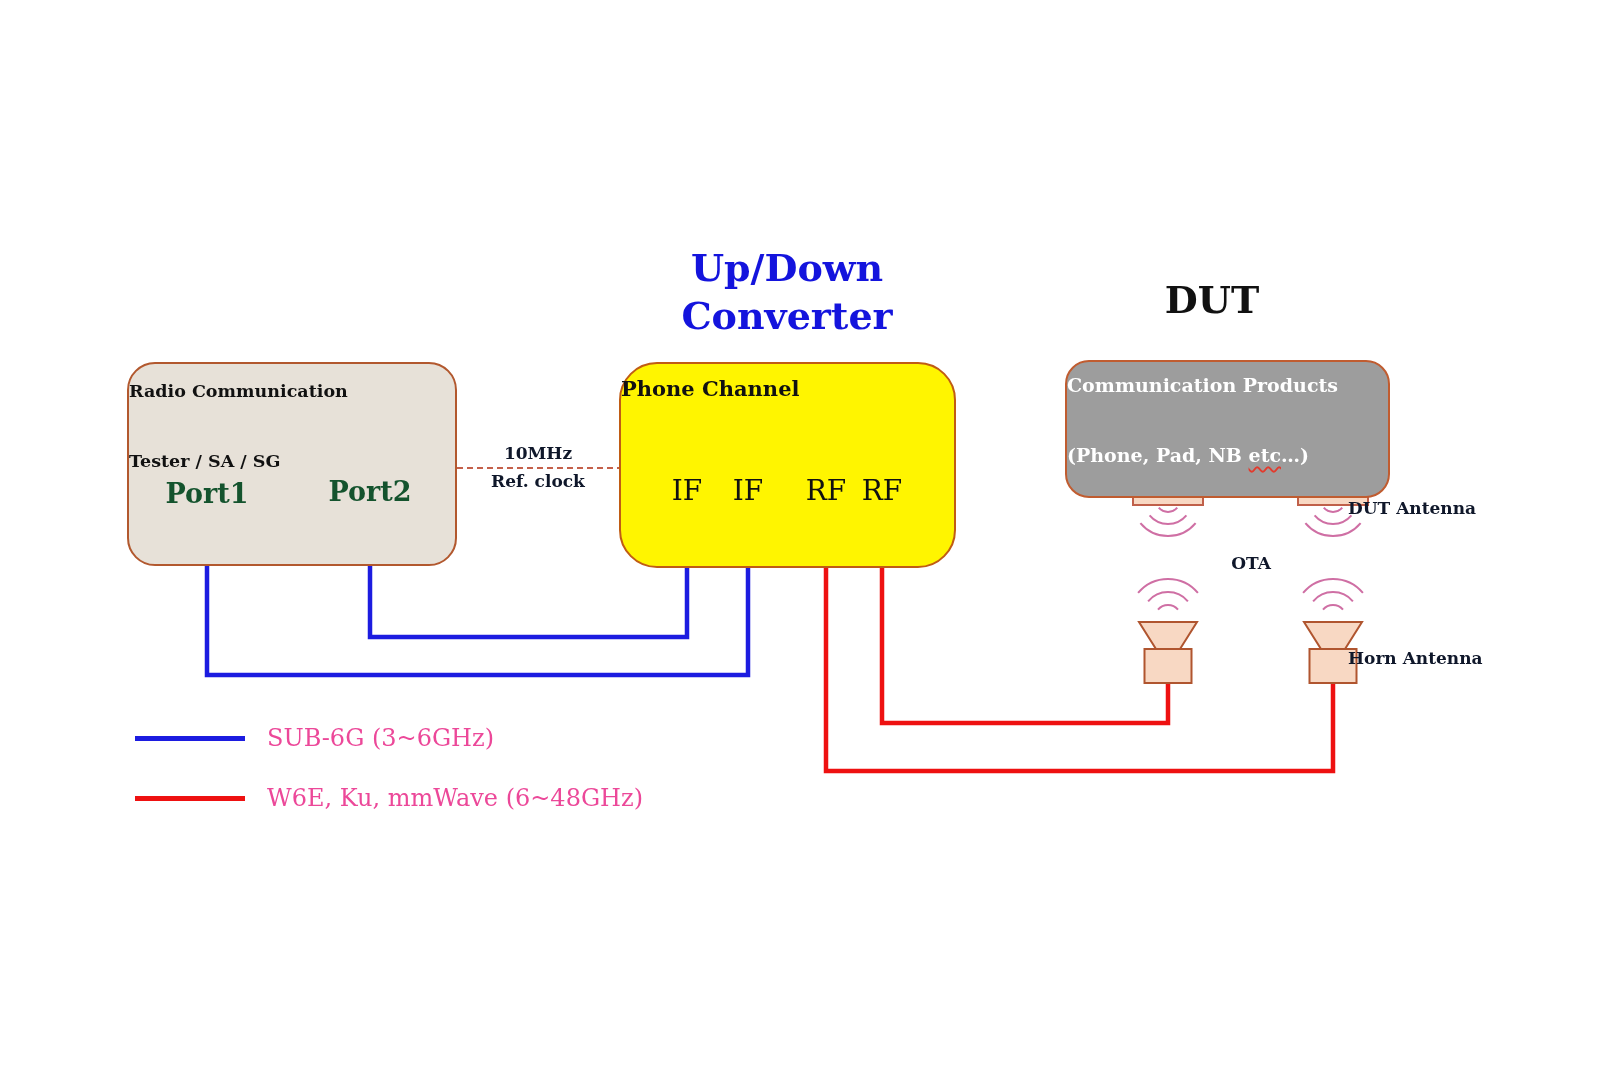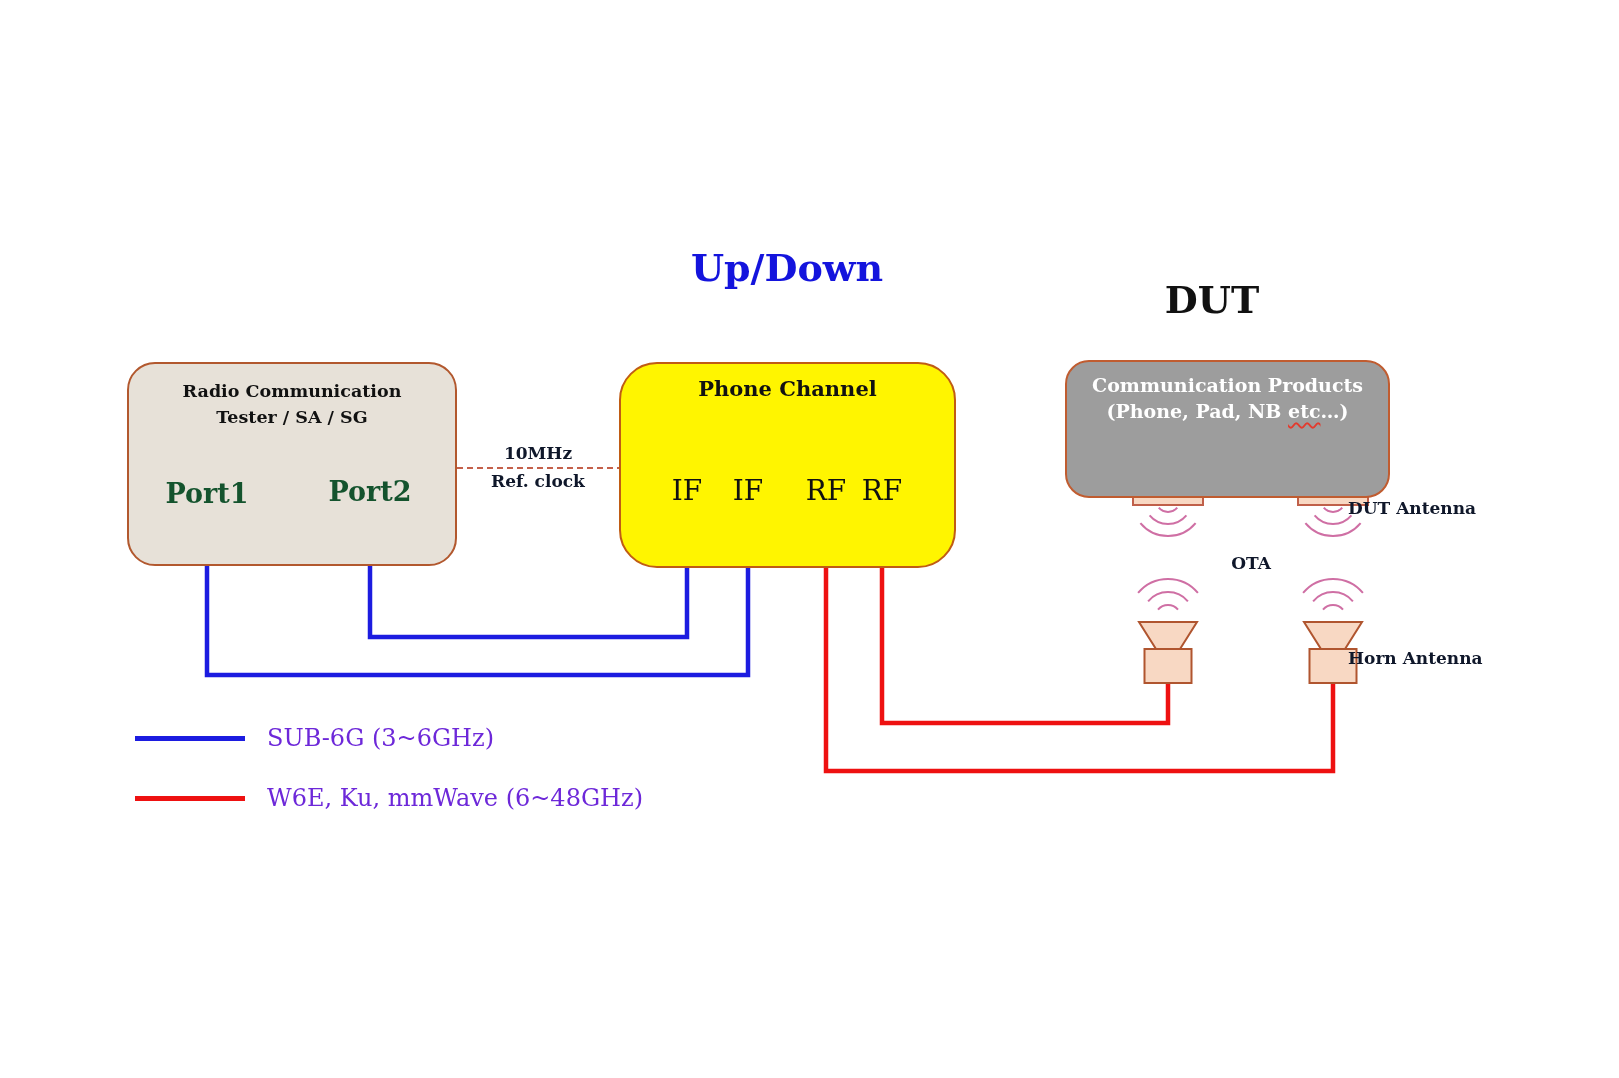--- a/index.html
+++ b/index.html
@@ -4,36 +4,36 @@
 <style>
   html,body{margin:0;padding:0;background:#ffffff;}
   .stage{
     position:relative;width:1619px;height:1078px;background:#ffffff;overflow:hidden;
     font-family:"DejaVu Serif","Liberation Serif",serif;
   }
   .abs{position:absolute;}
   .ctr{transform:translateX(-50%);text-align:center;}
   .title{font-size:38px;line-height:48px;font-weight:bold;color:#111111;white-space:nowrap;}
   .title.blue{color:#1414dd;}
-  .devbox{position:absolute;box-sizing:border-box;display:flex;flex-direction:column;align-items:center;}
+  .devbox{position:absolute;box-sizing:border-box;display:flex;flex-direction:column;align-items:flex-start;gap:44px;}
   .tester-box{left:127px;top:362px;width:330px;height:204px;background:#e7e1d8;border:2px solid #b2582e;border-radius:28px;padding-top:14px;}
   .tester-box .ln{font-size:17.5px;font-weight:bold;color:#111111;line-height:26px;}
   .conv-box{left:619px;top:362px;width:337px;height:206px;background:#fff500;border:2px solid #c05c14;border-radius:38px;padding-top:12px;}
   .conv-box .ln{font-size:21px;font-weight:bold;color:#111111;}
   .dut-box{left:1050px;top:360px;width:325px;height:138px;background:#9d9d9d;border:2px solid #c05c30;border-radius:24px;padding-top:10px;margin-left:15px;}
   .dut-box .ln{font-size:19px;font-weight:bold;color:#ffffff;line-height:26px;white-space:nowrap;}
   .portlbl{font-size:27px;font-weight:bold;color:#14532d;white-space:nowrap;}
   .iflbl{font-size:28px;font-weight:normal;color:#111111;white-space:nowrap;}
   .smalllbl{font-size:17px;font-weight:bold;color:#0f172a;white-space:nowrap;}
   .wavy{text-decoration-line:underline;text-decoration-style:wavy;text-decoration-color:#e23b2e;text-decoration-thickness:2px;text-underline-offset:4px;}
   .legend-row{position:absolute;display:flex;align-items:center;}
   .legend-swatch{width:110px;height:5px;}
   .legend-swatch.blue{background:#1c1ce0;}
   .legend-swatch.red{background:#ee1111;}
-  .legend-text{margin-left:22px;font-size:24px;font-weight:normal;color:#6d28d9;white-space:nowrap;}
+  .legend-text{margin-left:22px;font-size:24px;font-weight:normal;color:#ec4899;white-space:nowrap;}
   svg{position:absolute;left:0;top:0;}
 </style>
 </head>
 <body>
 
 <div class="stage">
 
   <svg width="1619" height="1078" viewBox="0 0 1619 1078">
 
     <path d="M457,468 L619,468" stroke="#c4604a" stroke-width="2" stroke-dasharray="6 4" fill="none"></path>
@@ -82,20 +82,21 @@
       <rect x="1144.5" y="649" width="47" height="34" fill="#f8d8c3" stroke="#b0552f" stroke-width="2"></rect>
     </g>
     <g>
       <polygon points="1304,622 1362,622 1345,649 1321,649" fill="#f8d8c3" stroke="#b0552f" stroke-width="2"></polygon>
       <rect x="1309.5" y="649" width="47" height="34" fill="#f8d8c3" stroke="#b0552f" stroke-width="2"></rect>
     </g>
   </svg>
 
   <div class="abs ctr title blue" style="left:787px;top:244px;">
     <div>Up/Down</div>
+    <div>Converter</div>
   </div>
   <div class="abs ctr title" style="left:1212px;top:276px;">DUT</div>
 
   <div class="devbox tester-box">
     <div class="ln">Radio Communication</div>
     <div class="ln">Tester / SA / SG</div>
   </div>
   <div class="abs ctr portlbl" style="left:207px;top:478px;">Port1</div>
   <div class="abs ctr portlbl" style="left:370px;top:476px;">Port2</div>
 

